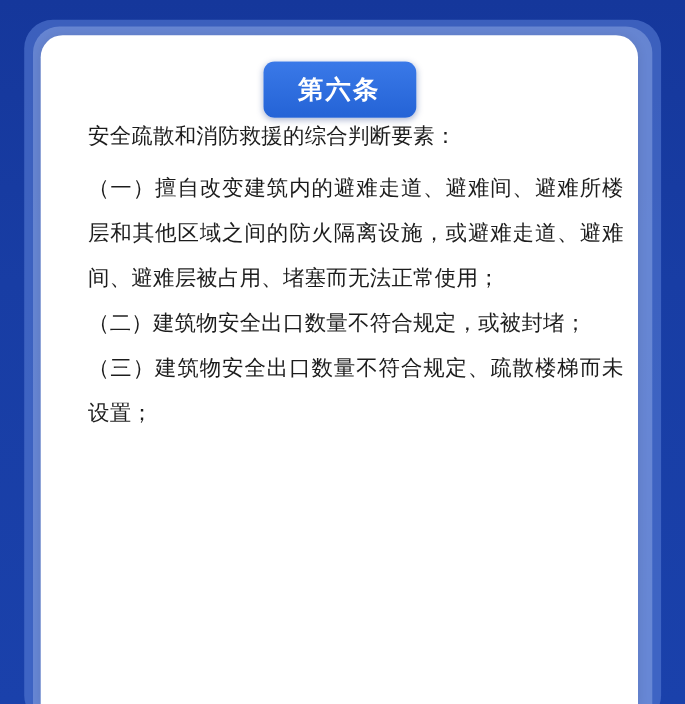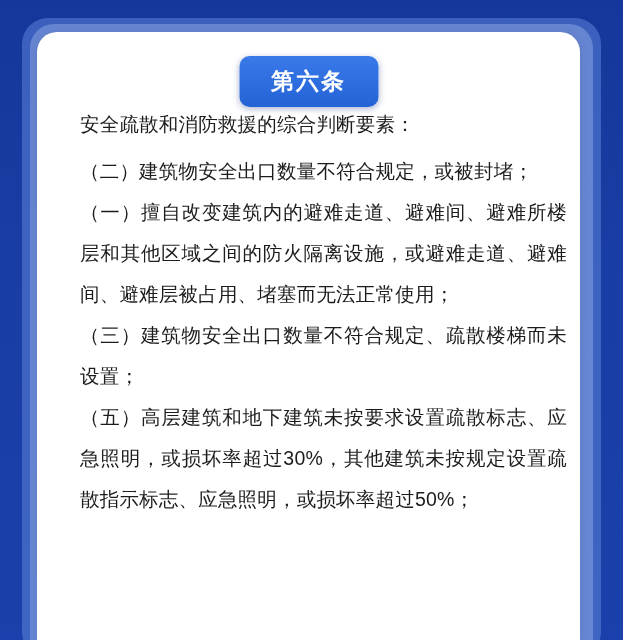--- a/index.html
+++ b/index.html
@@ -100,20 +100,19 @@
 
   <div class="outer-panel"></div>
   <div class="outer-panel2"></div>
 
   <div class="card">
 
     <div class="badge">第六条</div>
 
     <div class="content">
       <p class="para lead">安全疏散和消防救援的综合判断要素：</p>
+      <p class="para item">（一）擅自改变建筑内的避难走道、避难间、避难所楼层和其他区域之间的防火隔离设施，或避难走道、避难间、避难层被占用、堵塞而无法正常使用；</p>
       <p class="para item">（二）建筑物安全出口数量不符合规定，或被封堵；</p>
-      <p class="para item">（一）擅自改变建筑内的避难走道、避难间、避难所楼层和其他区域之间的防火隔离设施，或避难走道、避难间、避难层被占用、堵塞而无法正常使用；</p>
       <p class="para item">（三）建筑物安全出口数量不符合规定、疏散楼梯而未设置；</p>
-      <p class="para item">（五）高层建筑和地下建筑未按要求设置疏散标志、应急照明，或损坏率超过30%，其他建筑未按规定设置疏散指示标志、应急照明，或损坏率超过50%；</p>
     </div>
 
   </div>
 </div>
 
 </body></html>

